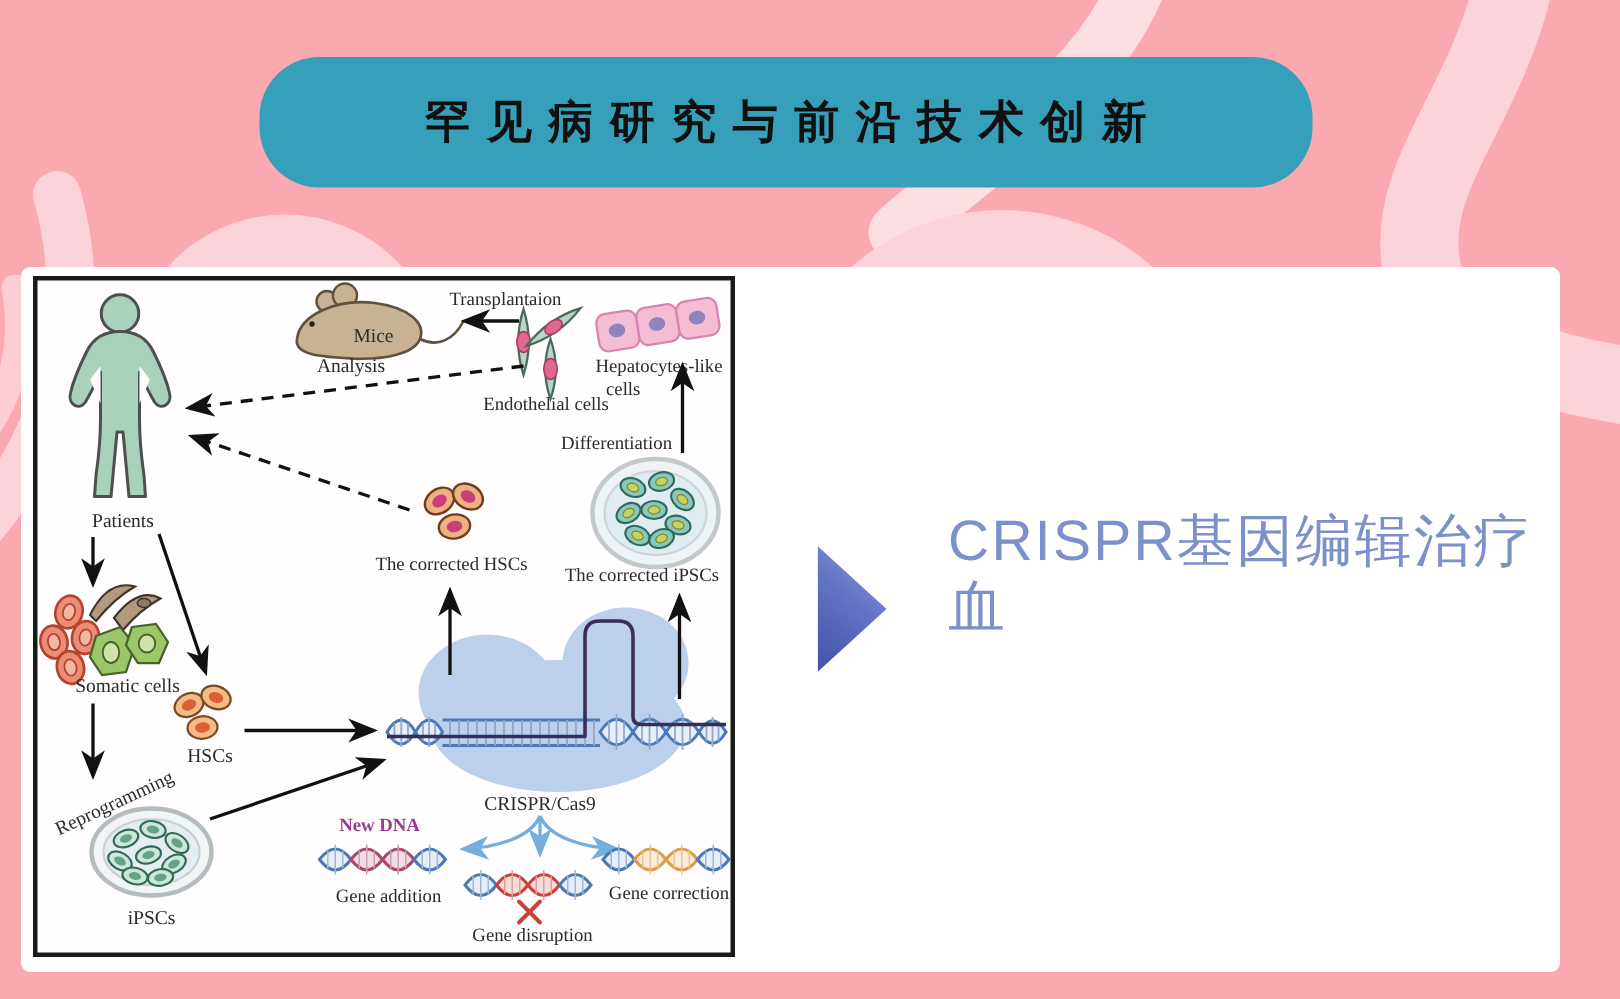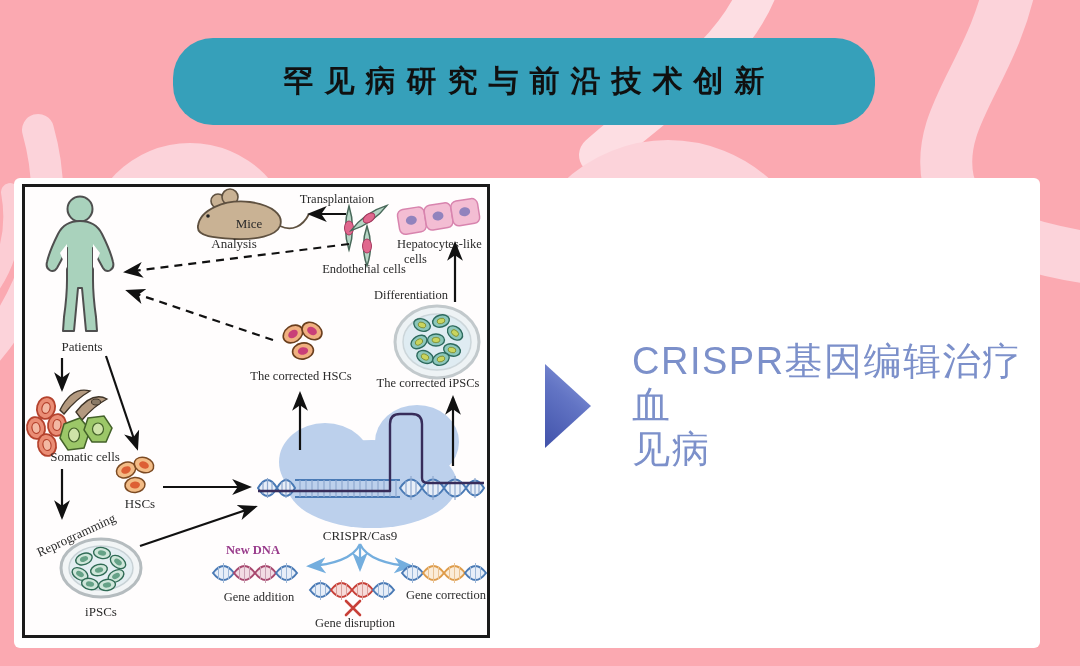--- a/index.html
+++ b/index.html
@@ -269,16 +269,15 @@
         <path d="M385.5,383 L385.5,395 M390.5,379 L390.5,399 M395.5,383 L395.5,395 M448.5,383 L448.5,395 M453.5,379 L453.5,399 M458.5,383 L458.5,395" stroke="#9db8d9" stroke-width="1"></path>
         <path d="M406.5,383 L406.5,395 M411.5,379 L411.5,399 M416.5,383 L416.5,395 M427.5,383 L427.5,395 M432.5,379 L432.5,399 M437.5,383 L437.5,395" stroke="#eac394" stroke-width="1"></path>
       </g>
       <text class="sm" x="424" y="415" text-anchor="middle">Gene correction</text>
     </svg>
 
     <div class="tri"></div>
 
     <div class="callout">
       <div>CRISPR基因编辑治疗血</div>
-      <div>见病</div>
     </div>
   </div>
 </div>
 
 </body></html>

